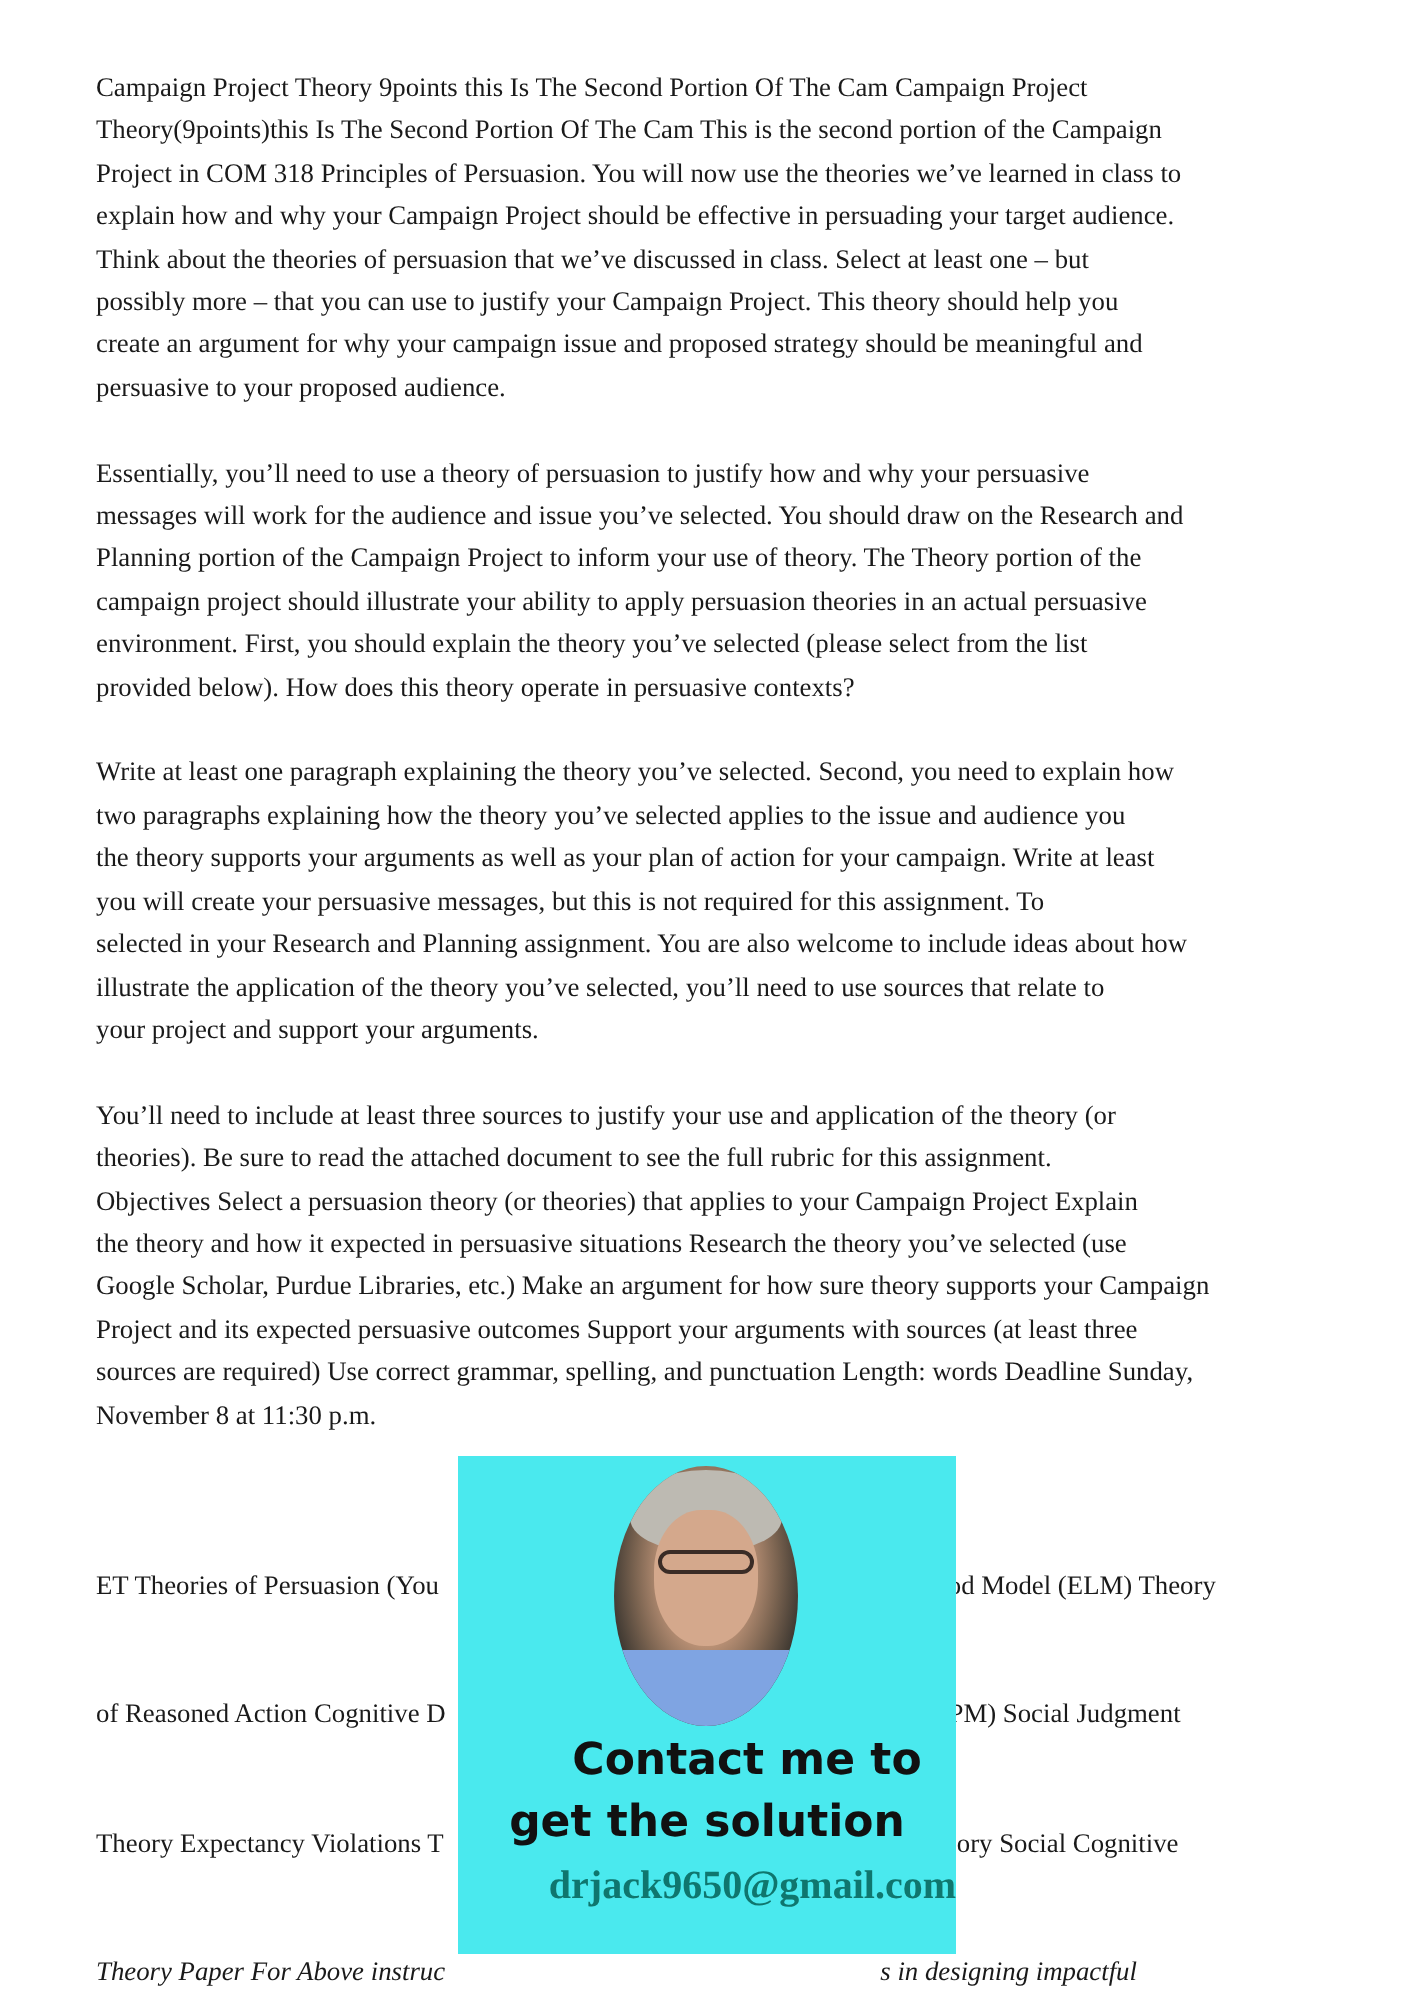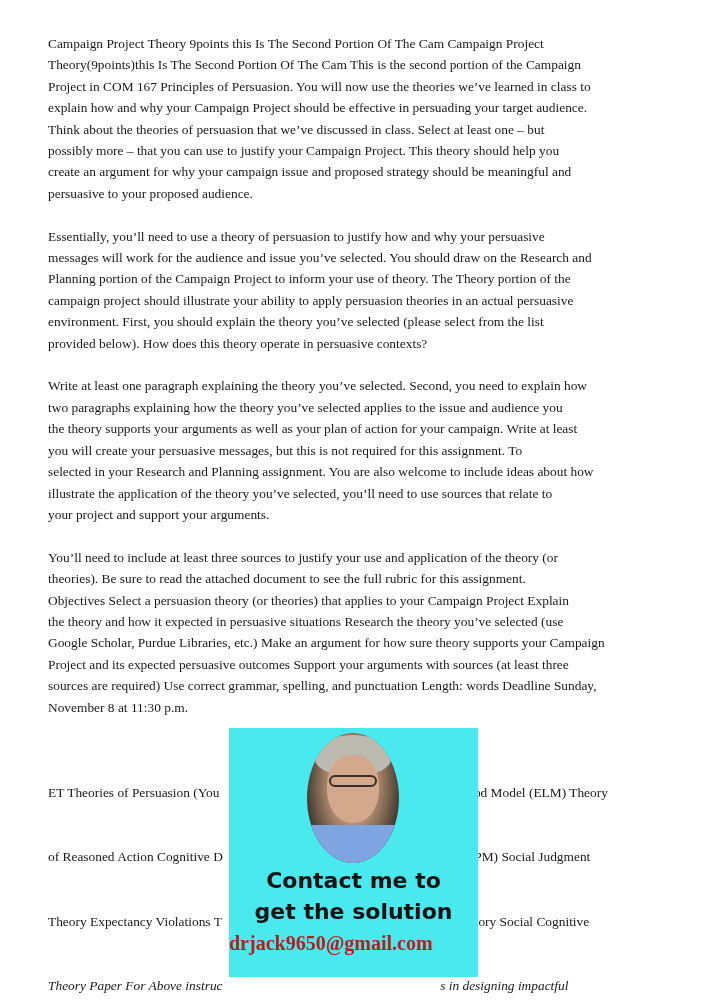--- a/index.html
+++ b/index.html
@@ -36,36 +36,36 @@
   }
   .portrait .shirt {
     position: absolute; left: 0; top: 92px; width: 92px; height: 40px;
     background: #7fa4e2;
   }
   .cta {
     position: absolute; left: 0; width: 249px; text-align: center;
     font-family: "DejaVu Sans", sans-serif; font-weight: bold;
     font-size: 22px; color: #111111; line-height: 30px;
   }
-  .cta1 { top: 138px; }
+  .cta1 { top: 138px; padding-left: 20px; }
   .cta2 { top: 169px; }
   .email {
-    position: absolute; left: 0; top: 204px; width: 249px; text-align: left;
+    position: absolute; left: 0; top: 204px; width: 249px; text-align: right;
     font-family: "Liberation Serif", "DejaVu Serif", serif; font-weight: bold;
-    font-size: 20px; color: #b91c1c;
+    font-size: 20px; color: #0f766e;
   }
 </style>
 </head>
 <body>
 
 <div class="doc">
   <p class="para">
     <span class="line">Campaign Project Theory 9points this Is The Second Portion Of The Cam Campaign Project</span>
     <span class="line">Theory(9points)this Is The Second Portion Of The Cam This is the second portion of the Campaign</span>
-    <span class="line">Project in COM 167 Principles of Persuasion. You will now use the theories we’ve learned in class to</span>
+    <span class="line">Project in COM 318 Principles of Persuasion. You will now use the theories we’ve learned in class to</span>
     <span class="line">explain how and why your Campaign Project should be effective in persuading your target audience.</span>
     <span class="line">Think about the theories of persuasion that we’ve discussed in class. Select at least one – but</span>
     <span class="line">possibly more – that you can use to justify your Campaign Project. This theory should help you</span>
     <span class="line">create an argument for why your campaign issue and proposed strategy should be meaningful and</span>
     <span class="line">persuasive to your proposed audience.</span>
   </p>
   <p class="para">
     <span class="line">Essentially, you’ll need to use a theory of persuasion to justify how and why your persuasive</span>
     <span class="line">messages will work for the audience and issue you’ve selected. You should draw on the Research and</span>
     <span class="line">Planning portion of the Campaign Project to inform your use of theory. The Theory portion of the</span>

